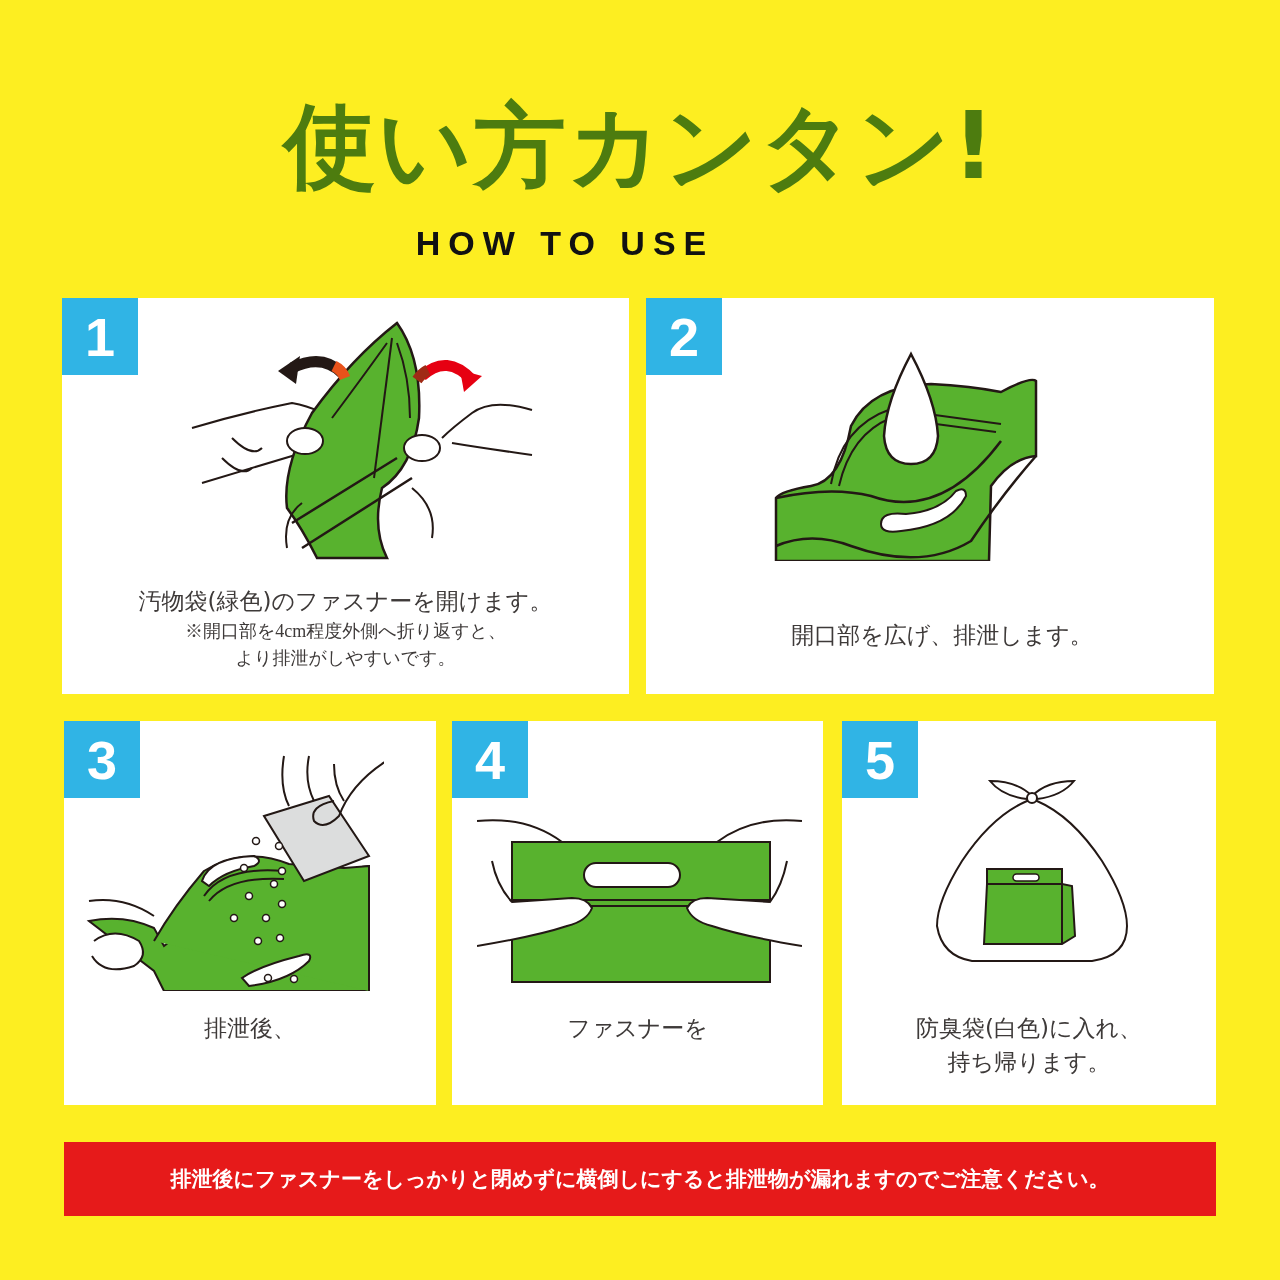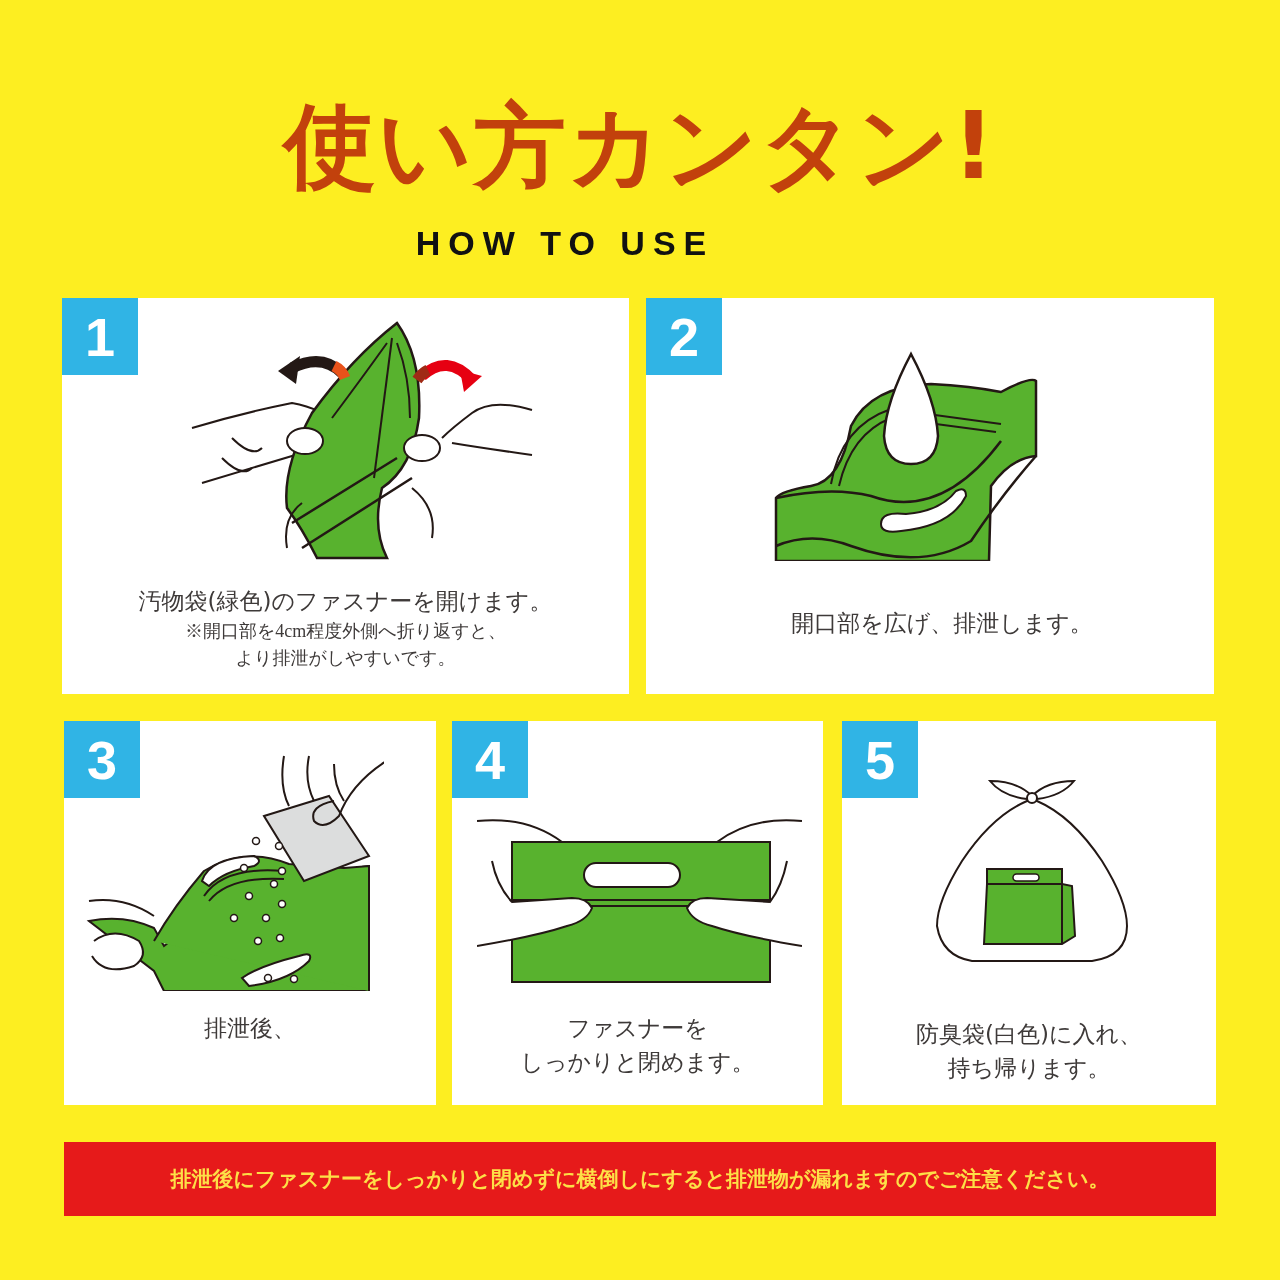--- a/index.html
+++ b/index.html
@@ -6,21 +6,21 @@
   html, body { width: 1280px; height: 1280px; overflow: hidden; }
   body {
     background: #fdee21;
     font-family: "DejaVu Sans", "Liberation Sans", sans-serif;
     position: relative;
     color: #231815;
   }
   .title {
     position: absolute; left: 0; top: 92px; width: 1280px;
     text-align: center; font-size: 92px; font-weight: bold;
-    color: #c2410c; letter-spacing: 2px; line-height: 110px;
+    color: #4d7c0f; letter-spacing: 2px; line-height: 110px;
   }
   .subtitle {
     position: absolute; left: 0; top: 224px; width: 1130px;
     text-align: center; font-size: 34px; font-weight: bold;
     font-family: "Liberation Sans", "DejaVu Sans", sans-serif;
     letter-spacing: 8px; color: #111;
   }
   .panel {
     position: absolute; background: #ffffff;
   }
@@ -32,21 +32,21 @@
   }
   .illus { position: absolute; }
   .caption {
     position: absolute; left: 0; width: 100%; text-align: center;
     color: #3e3a39; font-size: 22px; line-height: 34px;
   }
   .caption .main { font-size: 23px; }
   .caption .note { font-size: 18px; line-height: 27px; font-family: Liberation Serif, serif; }
   .warning {
     position: absolute; left: 64px; top: 1142px; width: 1152px; height: 74px;
-    background: #e61a1a; color: #fde047; font-size: 21px; font-weight: bold;
+    background: #e61a1a; color: #ffffff; font-size: 21px; font-weight: bold;
     display: flex; align-items: center; justify-content: center; letter-spacing: 0px;
   }
 </style>
 </head>
 <body>
 
 <div class="title">使い方カンタン!</div>
 <div class="subtitle">HOW TO USE</div>
 
 <div class="panel" style="left:62px; top:298px; width:567px; height:396px;">
@@ -92,21 +92,21 @@
   <div class="badge">2</div>
   <svg class="illus" style="left:125px; top:48px;" width="280" height="215" viewBox="0 0 280 215">
     <path d="M5 152 Q10 145 40 140 Q70 135 80 80 Q100 40 160 38 Q200 40 230 46 Q260 30 265 35 L265 110 Q240 112 220 140 L218 215 L5 215 Z" fill="#58b22e" stroke="#231815" stroke-width="2.5"></path>
     <path d="M5 200 Q40 185 80 200 Q150 225 200 195 Q230 150 265 110" fill="none" stroke="#231815" stroke-width="2.5"></path>
     <path d="M60 138 Q70 80 120 63 L230 78" fill="none" stroke="#231815" stroke-width="2"></path>
     <path d="M68 140 Q80 88 120 72 L225 86" fill="none" stroke="#231815" stroke-width="2"></path>
     <path d="M5 152 Q60 140 100 150 Q170 175 230 95" fill="none" stroke="#231815" stroke-width="2.5"></path>
     <path d="M110 178 Q110 165 135 168 Q170 165 185 145 Q195 140 195 150 Q180 180 130 185 Q110 188 110 178 Z" fill="#fff" stroke="#231815" stroke-width="2"></path>
     <path d="M140 8 Q165 55 167 90 Q165 118 140 118 Q115 118 113 90 Q115 55 140 8 Z" fill="#fff" stroke="#231815" stroke-width="2.5"></path>
   </svg>
-  <div class="caption" style="top:308px;padding-left:24px;">
+  <div class="caption" style="top:320px;padding-left:24px;">
     <div class="main">開口部を広げ、排泄します。</div>
   </div>
 </div>
 
 <div class="panel" style="left:64px; top:721px; width:372px; height:384px;">
   <div class="badge">3</div>
   <svg class="illus" style="left:20px; top:25px;" width="300" height="245" viewBox="0 0 300 245">
     <path d="M5 175 Q40 168 70 182 L80 200 Q110 175 150 160 Q195 145 240 140 Q260 122 285 120 L285 245 L80 245 L70 225 Z" fill="#58b22e" stroke="#231815" stroke-width="2"></path>
     <path d="M70 195 Q90 160 120 125 Q160 100 205 118 L260 122 L285 120 L285 245" fill="#58b22e" stroke="#231815" stroke-width="2"></path>
     <path d="M120 150 Q140 120 200 125" fill="none" stroke="#231815" stroke-width="2"></path>
@@ -146,37 +146,36 @@
     <rect x="35" y="26" width="258" height="140" fill="#58b22e" stroke="#231815" stroke-width="2"></rect>
     <rect x="107" y="47" width="96" height="24" rx="12" fill="#fff" stroke="#231815" stroke-width="2"></rect>
     <path d="M35 84 L293 84 M35 90 L293 90" stroke="#231815" stroke-width="2"></path>
     <path d="M0 5 Q50 0 85 26 M325 5 Q275 0 240 26" fill="none" stroke="#231815" stroke-width="2"></path>
     <path d="M0 130 Q60 120 90 110 Q110 105 115 92 Q110 82 95 82 L35 86" fill="#fff" stroke="#231815" stroke-width="2"></path>
     <path d="M325 130 Q265 120 235 110 Q215 105 210 92 Q215 82 230 82 L293 86" fill="#fff" stroke="#231815" stroke-width="2"></path>
     <path d="M15 45 Q20 70 35 86 M310 45 Q305 70 293 86" fill="none" stroke="#231815" stroke-width="2"></path>
   </svg>
   <div class="caption" style="top:290px;">
     <div class="main">ファスナーを</div>
-    <div class="main">しっかりと閉めます。</div>
   </div>
 </div>
 
 <div class="panel" style="left:842px; top:721px; width:374px; height:384px;">
   <div class="badge">5</div>
   <svg class="illus" style="left:90px; top:50px;" width="200" height="200" viewBox="0 0 200 200">
     <path d="M95 30 Q60 45 30 90 Q5 130 5 155 Q10 185 40 190 L160 190 Q195 185 195 155 Q195 130 170 90 Q140 45 105 30 Z" fill="#fff" stroke="#231815" stroke-width="2"></path>
     <path d="M95 28 Q70 25 58 10 Q85 10 100 25 Q115 10 142 10 Q130 25 105 28" fill="#fff" stroke="#231815" stroke-width="2"></path>
     <circle cx="100" cy="27" r="5" fill="#fff" stroke="#231815" stroke-width="2"></circle>
     <g>
       <path d="M55 98 L130 98 L130 113 L140 115 L143 165 L130 173 L52 173 L55 113 Z" fill="#58b22e" stroke="#231815" stroke-width="2"></path>
       <path d="M55 113 L130 113 M130 113 L130 173" stroke="#231815" stroke-width="2" fill="none"></path>
       <rect x="81" y="103" width="26" height="7" rx="3.5" fill="#fff" stroke="#231815" stroke-width="1.5"></rect>
     </g>
   </svg>
-  <div class="caption" style="top:296px;">
+  <div class="caption" style="top:290px;">
     <div class="main">防臭袋(白色)に入れ、</div>
     <div class="main">持ち帰ります。</div>
   </div>
 </div>
 
 <div class="warning">
   <span>排泄後にファスナーをしっかりと閉めずに横倒しにすると排泄物が漏れますのでご注意ください。</span>
 </div>
 
 </body></html>

